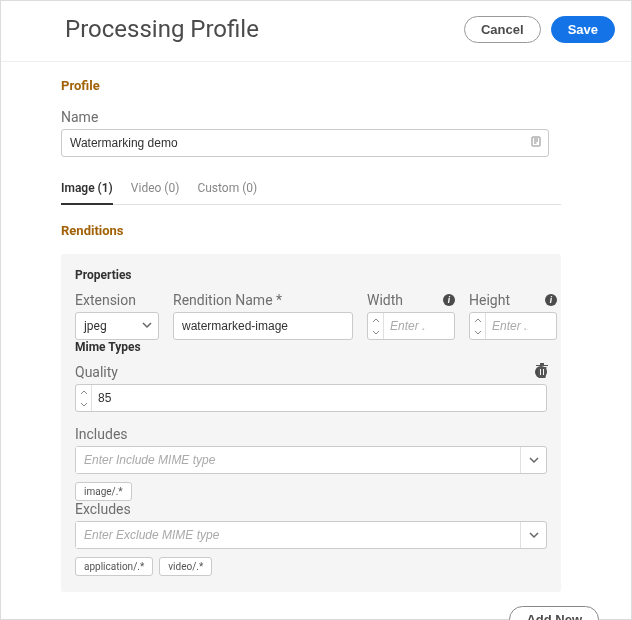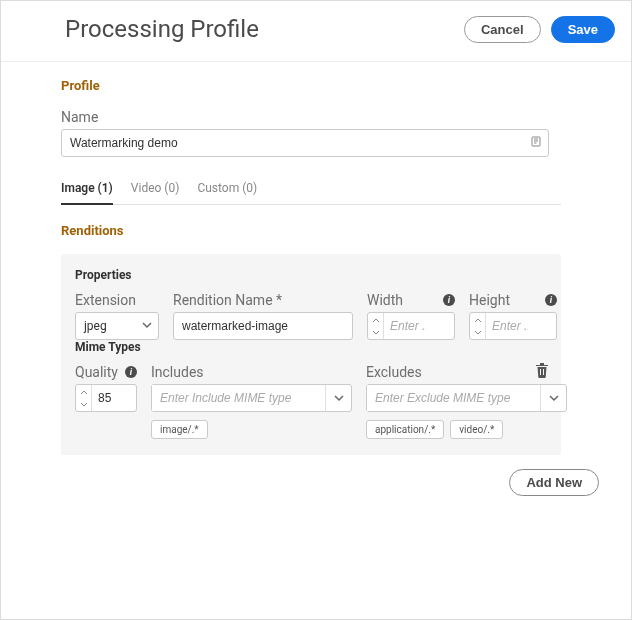--- a/index.html
+++ b/index.html
@@ -34,21 +34,21 @@
   .field .label-row { display:flex; align-items:center; justify-content:space-between; margin-bottom:4px; }
   .info-icon { width:12px; height:12px; border-radius:50%; background:#4b4b4b; color:#fff; font-size:9px; display:inline-flex; align-items:center; justify-content:center; font-weight:700; font-style:italic; }
   .select { border:1px solid #cacaca; border-radius:3px; background:#fff; height:28px; display:flex; align-items:center; justify-content:space-between; padding:0 6px 0 8px; font-size:12px; cursor:pointer; }
   .chev { color:#666; }
   .stepper { display:flex; border:1px solid #cacaca; border-radius:3px; background:#fff; height:28px; }
   .stepper .arrows { display:flex; flex-direction:column; border-right:1px solid #e0e0e0; width:16px; }
   .stepper .arrows .arr { height:14px; display:flex; align-items:center; justify-content:center; font-size:8px; color:#888; cursor:pointer; }
   .stepper input { border:none; width:48px; outline:none; padding:0 6px; font-size:12px; font-style:italic; color:#888; }
   .stepper input.hasval { font-style:normal; color:#323232; }
   .wm-row { display:flex; align-items:center; gap:8px; margin:14px 0 12px 0; }
-  .mime-row { display:flex; gap:14px; }
+  .mime-row { display:flex; gap:0;flex-direction:column; }
   .multiselect { display:flex; border:1px solid #cacaca; border-radius:3px; background:#fff; height:28px; }
   .multiselect input { border:none; outline:none; padding:0 8px; font-size:12px; font-style:italic; color:#888; flex:1; }
   .multiselect .chev-btn { width:26px; border-left:1px solid #e0e0e0; display:flex; align-items:center; justify-content:center; cursor:pointer; color:#666; }
   .chips { display:flex; gap:6px; margin-top:8px; }
   .chip { border:1px solid #cacaca; border-radius:3px; background:#fff; padding:3px 8px; font-size:10px; color:#555; }
   .trash-btn { position:absolute; right:12px; top:108px; cursor:pointer; color:#555; }
   .addnew-row { display:flex; justify-content:flex-end; margin-top:14px; padding-right:16px; }
   input::placeholder { color:#aaa; font-style:italic; }
 </style>
 </head>

